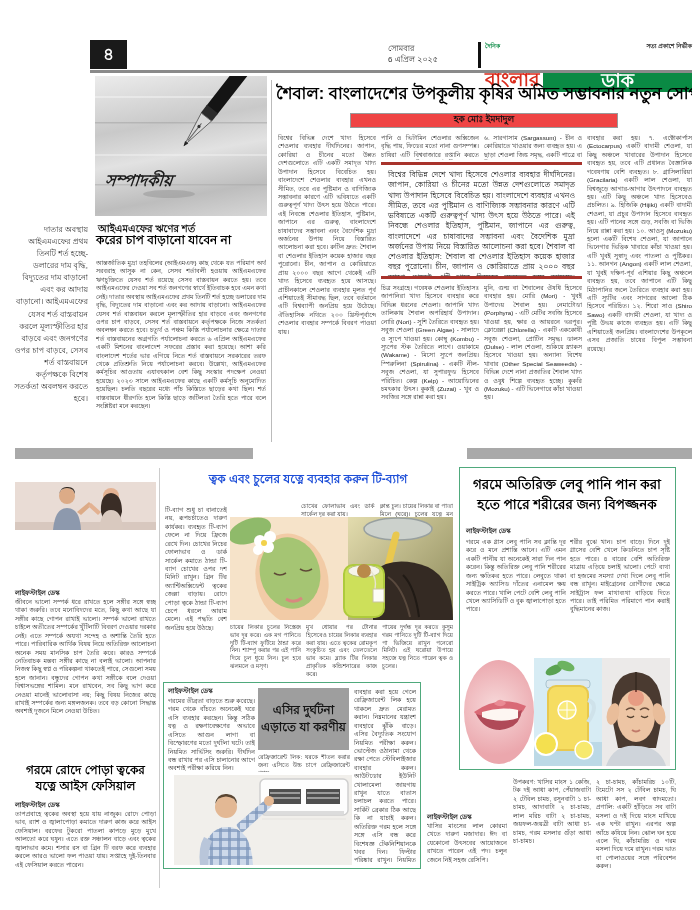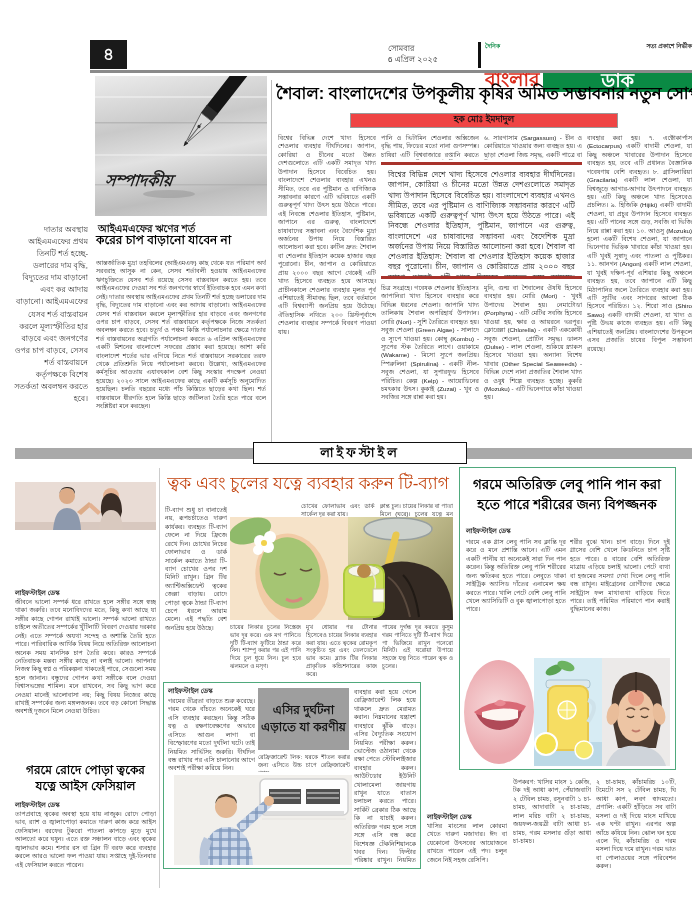--- a/index.html
+++ b/index.html
@@ -93,23 +93,20 @@
     <div style="font-size:7.6px;line-height:1.35;text-align:justify;color:#161616;">বিশ্বের বিভিন্ন দেশে খাদ্য হিসেবে শেওলার ব্যবহার দীর্ঘদিনের। জাপান, কোরিয়া ও চীনের মতো উন্নত দেশগুলোতে সমাদৃত খাদ্য উপাদান হিসেবে বিবেচিত হয়। বাংলাদেশে ব্যবহার এখনও সীমিত, তবে এর পুষ্টিমান ও বাণিজ্যিক সম্ভাবনার কারণে এটি ভবিষ্যতে একটি গুরুত্বপূর্ণ খাদ্য উৎস হয়ে উঠতে পারে। এই নিবন্ধে শেওলার ইতিহাস, পুষ্টিমান, জাপানে এর গুরুত্ব, বাংলাদেশে এর চাষাবাদের সম্ভাবনা এবং বৈদেশিক মুদ্রা অর্জনের উপায় নিয়ে বিস্তারিত আলোচনা করা হবে। শৈবাল বা শেওলার ইতিহাস: শৈবাল বা শেওলার ইতিহাস কয়েক হাজার বছর পুরোনো। চীন, জাপান ও কোরিয়াতে প্রায় ২০০০ বছর আগে থেকেই এটি খাদ্য হিসেবে ব্যবহৃত হয়ে আসছে। প্রাচীনকালে শেওলার ব্যবহার মূলত পূর্ব এশিয়াতেই সীমাবদ্ধ ছিল, তবে বর্তমানে এটি বিশ্বব্যাপী জনপ্রিয় হয়ে উঠেছে।</div>
   </div>
 
   <div class="abs body-text" style="left:381px;top:284px;width:98px;height:158px;">চিত্র সংগ্রহে। গবেষক শেওলার ইতিহাসঃ জাপানিরা খাদ্য হিসেবে ব্যবহার করে বিভিন্ন ধরনের শেওলা। জাপানি খাদ্য তালিকায় শৈবাল অপরিহার্য উপাদান। নোরি (Nori) - সুশি তৈরিতে ব্যবহৃত হয়। সবুজ শেওলা (Green Algae) - সালাদে ও স্যুপে খাওয়া হয়। কোম্বু (Kombu) - স্যুপের স্টক তৈরিতে লাগে। ওয়াকামে (Wakame) - মিসো স্যুপে জনপ্রিয়। স্পিরুলিনা (Spirulina) - একটি নীল-সবুজ শেওলা, যা সুপারফুড হিসেবে পরিচিত। কেল্প (Kelp) - আয়োডিনের চমৎকার উৎস। কুকাই (Zuzai) - খুব ও সবজির সঙ্গে রান্না করা হয়।</div>
 
   <div class="abs body-text" style="left:484px;top:284px;width:98px;height:158px;">মুনি, গুল্ম বা শৈবালের ঔষধি হিসেবে ব্যবহার হয়। মোরি (Mori) - খুবই উপাদেয় শৈবাল হয়। নেমাটোডা (Porphyra) - এটি মেটির সবজি হিসেবে খাওয়া হয়, ক্ষার ও আয়রনে ভরপুর। ক্লোরেল্লা (Chlorella) - একটি এককোষী সবুজ শেওলা, প্রোটিন সমৃদ্ধ। ডালস (Dulse) - লাল শেওলা, শুকিয়ে স্ন্যাকস হিসেবে খাওয়া হয়। অন্যান্য বিশেষ খাবার (Other Special Seaweeds) - বিভিন্ন দেশে নানা প্রজাতির শৈবাল খাদ্য ও ওষুধ শিল্পে ব্যবহৃত হচ্ছে। কুকরি (Mozuku) - এটি ভিনেগারে কাঁচা খাওয়া হয়।</div>
 
   <div class="abs body-text" style="left:587px;top:134px;width:105px;height:308px;">ব্যবহার করা হয়। ৭. এক্টোকার্পাস (Ectocarpus) একটি বাদামী শেওলা, যা কিছু অঞ্চলে খাবারের উপাদান হিসেবে ব্যবহৃত হয়, তবে এটি প্রধানত বৈজ্ঞানিক গবেষণায় বেশি ব্যবহৃত। ৮. গ্রাসিলারিয়া (Gracilaria) একটি লাল শেওলা, যা বিশ্বজুড়ে আগার-আগার উৎপাদনে ব্যবহৃত হয়। এটি কিছু অঞ্চলে খাদ্য হিসেবেও প্রচলিত। ৯. হিজিকি (Hijiki) একটি বাদামী শেওলা, যা প্রচুর উপাদান হিসেবে ব্যবহৃত হয়। এটি পানের সঙ্গে গুড়, সবজি বা ভিজি নিয়ে রান্না করা হয়। ১০. আওসু (Mozuku) হলো একটি বিশেষ শেওলা, যা জাপানে ভিনেগার ভিত্তিক খাবারে কাঁচা খাওয়া হয়। এটি খুবই সুস্বাদু এবং পাতলা ও পুষ্টিকর। ১১. আনগন (Angon) একটি লাল শেওলা, যা খুবই দক্ষিণ-পূর্ব এশিয়ার কিছু অঞ্চলে ব্যবহৃত হয়, তবে জাপানে এটি কিছু মিঠাপানির জলে তৈরিতে ব্যবহার করা হয়। এটি স্যুটির এবং সাগরের আলো ঠিক হিসেবে পরিচিত। ১২. শিরো সাও (Shiro Sawo) একটি বাদামী শেওলা, যা খাদ্য ও পুষ্টি উভয় কাজে ব্যবহৃত হয়। এটি কিছু এশিয়াতেই জনপ্রিয়। বাংলাদেশের উপকূলে এসব প্রজাতি চাষের বিপুল সম্ভাবনা রয়েছে।</div>
 
   <div class="abs" style="left:15px;top:448px;width:238px;height:11px;background:var(--bar-gray);"></div>
-  <div class="abs" style="left:253px;top:442px;width:214px;height:22px;background:#fff;border:1.5px solid #111;display:flex;align-items:center;justify-content:center;">
-    <span style="font-size:13px;font-weight:bold;letter-spacing:3px;color:#000;">লাইফস্টাইল</span>
-  </div>
   <div class="abs" style="left:467px;top:448px;width:225px;height:11px;background:var(--bar-gray);"></div>
 
   <div class="abs photo" style="left:15px;top:482px;width:141px;height:48px;background:#e7d9d2;">
     <svg width="141" height="48" viewBox="0 0 141 48">
       <rect width="141" height="48" fill="#e9dcd5"></rect>
       <rect y="40" width="141" height="8" fill="#d8c8bf"></rect>
       <circle cx="52" cy="14" r="8" fill="#dcab87"></circle>
       <path d="M44 12 q2 -8 9 -7 q7 0 7 7 l-2 -4 q-6 -4 -12 0 z" fill="#2e2620"></path>
       <path d="M38 48 q2 -22 14 -22 q13 0 14 22 z" fill="#8d99ad"></path>
       <path d="M62 30 l12 -10 l3 3 l-11 10 z" fill="#dcab87"></path>
@@ -122,21 +119,21 @@
 
   <div class="abs byline" style="left:15px;top:588px;width:141px;">লাইফস্টাইল ডেস্ক</div>
   <div class="abs body-text" style="left:15px;top:598px;width:141px;height:158px;">জীবনে ভালো সম্পর্ক ধরে রাখতে হলে সঙ্গীর সঙ্গে স্বচ্ছ থাকা জরুরি। তবে মনোবিদদের মতে, কিছু কথা আছে যা সঙ্গীর কাছে গোপন রাখাই ভালো। সম্পর্ক ভালো রাখতে চাইলে অতীতের সম্পর্কের খুঁটিনাটি বিবরণ দেওয়ার দরকার নেই। এতে সম্পর্কে অযথা সন্দেহ ও অশান্তি তৈরি হতে পারে। পারিবারিক আর্থিক বিষয় নিয়ে অতিরিক্ত আলোচনা অনেক সময় মানসিক চাপ তৈরি করে। কারও সম্পর্কে নেতিবাচক মন্তব্য সঙ্গীর কাছে না বলাই ভালো। আপনার নিজস্ব কিছু স্বপ্ন ও পরিকল্পনা থাকতেই পারে, সেগুলো সময় হলে জানান। বন্ধুদের গোপন কথা সঙ্গীকে বলে দেওয়া বিশ্বাসভঙ্গের শামিল। মনে রাখবেন, সব কিছু ভাগ করে নেওয়া মানেই ভালোবাসা নয়; কিছু বিষয় নিজের কাছে রাখাই সম্পর্কের জন্য মঙ্গলজনক। তবে বড় কোনো সিদ্ধান্ত অবশ্যই দুজনে মিলে নেওয়া উচিত।</div>
 
   <div class="abs center" style="left:15px;top:762px;width:141px;font-size:12px;font-weight:bold;line-height:1.35;color:#000;">গরমে রোদে পোড়া ত্বকের যত্নে আইস ফেসিয়াল</div>
   <div class="abs byline" style="left:15px;top:800px;width:141px;">লাইফস্টাইল ডেস্ক</div>
   <div class="abs body-text" style="left:15px;top:810px;width:141px;height:68px;">তাপপ্রবাহে ত্বকের অবস্থা হয়ে যায় নাজুক। রোদে পোড়া ভাব, র‍্যাশ ও জ্বালাপোড়া কমাতে দারুণ কাজ করে আইস ফেসিয়াল। বরফের টুকরো পাতলা কাপড়ে মুড়ে মুখে আলতো করে ঘষুন। এতে রক্ত সঞ্চালন বাড়ে এবং ত্বকের জ্বালাভাব কমে। শসার রস বা গ্রিন টি বরফ করে ব্যবহার করলে আরও ভালো ফল পাওয়া যায়। সপ্তাহে দুই-তিনবার এই ফেসিয়াল করতে পারেন।</div>
 
   <div class="abs" style="left:159px;top:468px;width:1px;height:420px;background:#ccc;"></div>
 
-  <div class="abs center" style="left:163px;top:470px;width:290px;font-size:17px;font-weight:normal;color:#c2410c;white-space:nowrap;overflow:hidden;">ত্বক এবং চুলের যত্নে ব্যবহার করুন টি-ব্যাগ</div>
+  <div class="abs center" style="left:163px;top:470px;width:290px;font-size:12px;font-weight:bold;color:#1d4ed8;white-space:nowrap;overflow:hidden;">ত্বক এবং চুলের যত্নে ব্যবহার করুন টি-ব্যাগ</div>
 
   <div class="abs" style="left:301px;top:503px;width:152px;display:flex;gap:5px;">
     <div class="tiny-text" style="flex:1;height:26px;">চোখের ফোলাভাব এবং ডার্ক সার্কেল দূর করা যায়।</div>
     <div class="tiny-text" style="flex:1;height:26px;">ক্লান্ত চুল। চায়ের লিকার বা পাতা মিলে (ঘরে)। চুলের যত্নে মন মিশুক। ভেজা আরাম। তৈরি করত</div>
   </div>
 
   <div class="abs body-text" style="left:165px;top:506px;width:62px;height:172px;">টি-ব্যাগ শুধু চা বানাতেই নয়, রূপচর্চাতেও দারুণ কার্যকর। ব্যবহৃত টি-ব্যাগ ফেলে না দিয়ে ফ্রিজে রেখে দিন। চোখের নিচের ফোলাভাব ও ডার্ক সার্কেল কমাতে ঠান্ডা টি-ব্যাগ চোখের ওপর দশ মিনিট রাখুন। গ্রিন টির অ্যান্টিঅক্সিডেন্ট ত্বকের জেল্লা বাড়ায়। রোদে পোড়া ত্বকে ঠান্ডা টি-ব্যাগ চেপে ধরলে আরাম মেলে। এই পদ্ধতি বেশ জনপ্রিয় হয়ে উঠছে।</div>
 
   <div class="abs" style="left:230px;top:517px;width:223px;height:103px;">
     <div class="abs photo" style="left:0;top:0;width:118px;height:103px;">

